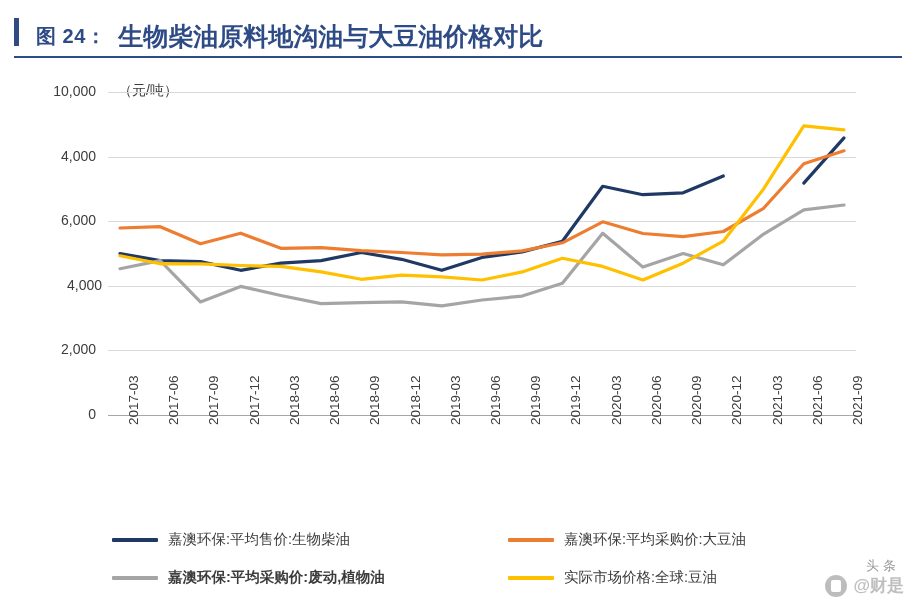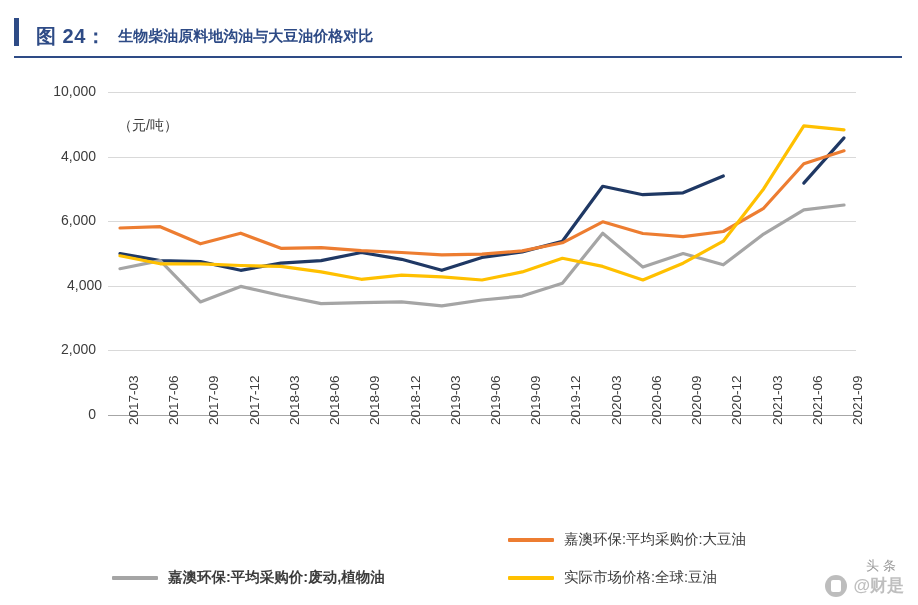--- a/index.html
+++ b/index.html
@@ -42,41 +42,40 @@
   }
   .title-num {
     color: #2e4b86;
     font-size: 20px;
     font-weight: bold;
     letter-spacing: 0.5px;
     white-space: nowrap;
   }
   .title-text {
     color: #2e4b86;
-    font-size: 15px;
+    font-size: 25px;
     font-weight: bold;
     margin-left: 12px;
     white-space: nowrap;
   }
   
   #plot-wrap {
     position: absolute;
     left: 0;
     top: 62px;
     width: 918px;
     height: 470px;
   }
   #y-unit {
     position: absolute;
     left: 118px;
     top: 20px;
     font-size: 14px;
     color: #3c3c3c;
     white-space: nowrap;
-    margin-top: 35px;
   }
   .y-tick-label {
     position: absolute;
     width: 70px;
     text-align: right;
     font-size: 14px;
     color: #3c3c3c;
   }
   .gridline {
     position: absolute;
@@ -228,20 +227,24 @@
         <div class="x-tick-label" style="left: 648.889px; top: 363px;">2020-06</div>
         <div class="x-tick-label" style="left: 689.111px; top: 363px;">2020-09</div>
         <div class="x-tick-label" style="left: 729.333px; top: 363px;">2020-12</div>
         <div class="x-tick-label" style="left: 769.556px; top: 363px;">2021-03</div>
         <div class="x-tick-label" style="left: 809.778px; top: 363px;">2021-06</div>
         <div class="x-tick-label" style="left: 850px; top: 363px;">2021-09</div>
       </div>
   </div>
 
   <div id="legend">
+      <div class="legend-item" style="left: 112px; top: 8px;">
+        <span class="legend-swatch" style="background: rgb(31, 56, 100);"></span>
+        <span class="legend-label">嘉澳环保:平均售价:生物柴油</span>
+      </div>
       <div class="legend-item" style="left: 508px; top: 8px;">
         <span class="legend-swatch" style="background: rgb(237, 125, 49);"></span>
         <span class="legend-label">嘉澳环保:平均采购价:大豆油</span>
       </div>
       <div class="legend-item" style="left: 112px; top: 46px; font-weight: bold;">
         <span class="legend-swatch" style="background: rgb(165, 165, 165);"></span>
         <span class="legend-label">嘉澳环保:平均采购价:废动,植物油</span>
       </div>
       <div class="legend-item" style="left: 508px; top: 46px;">
         <span class="legend-swatch" style="background: rgb(255, 192, 0);"></span>

